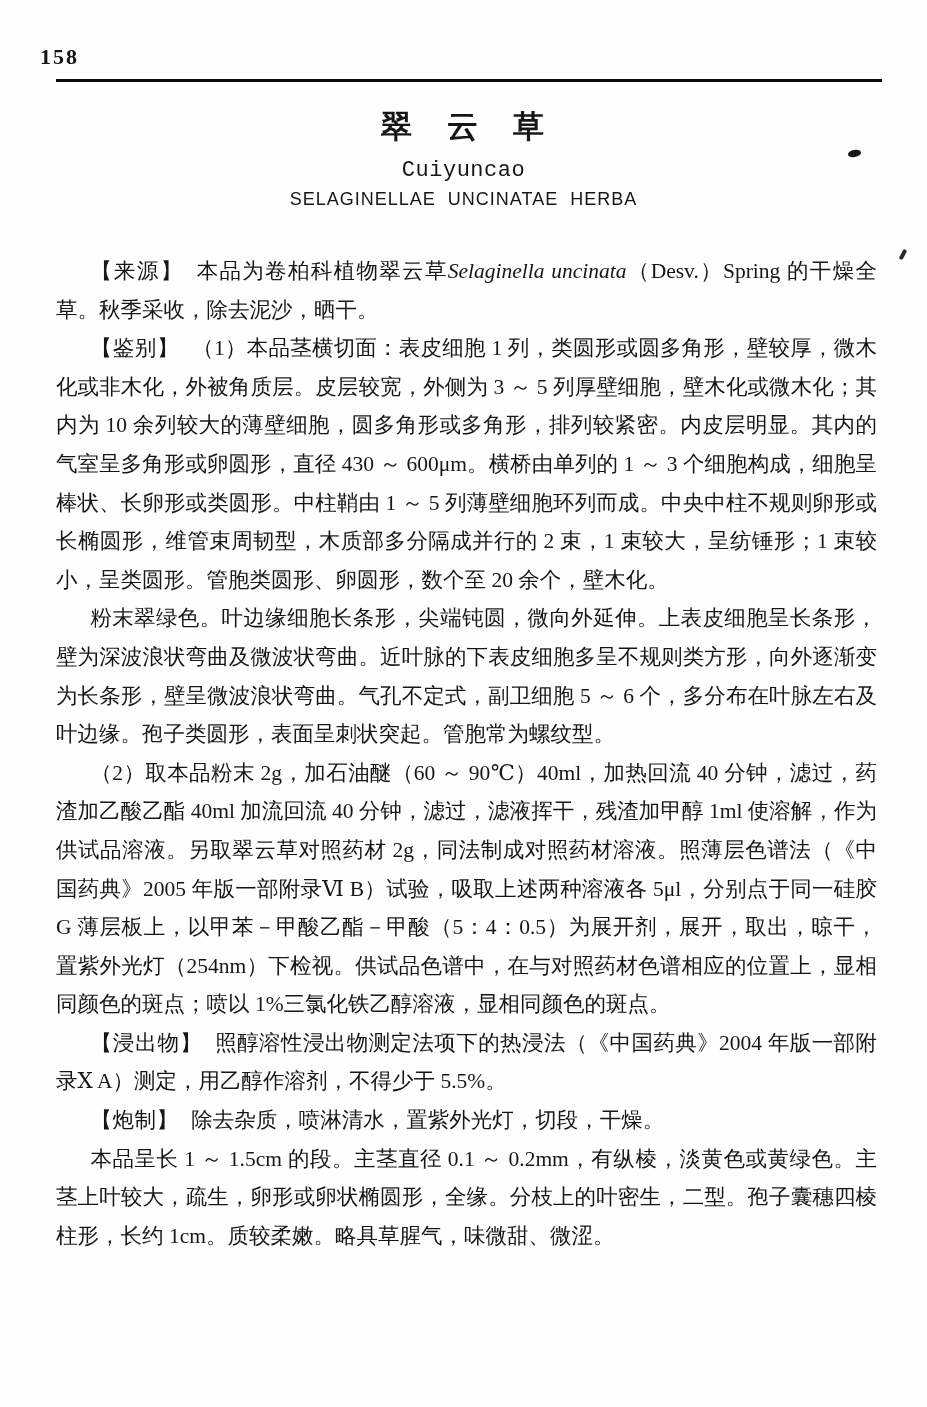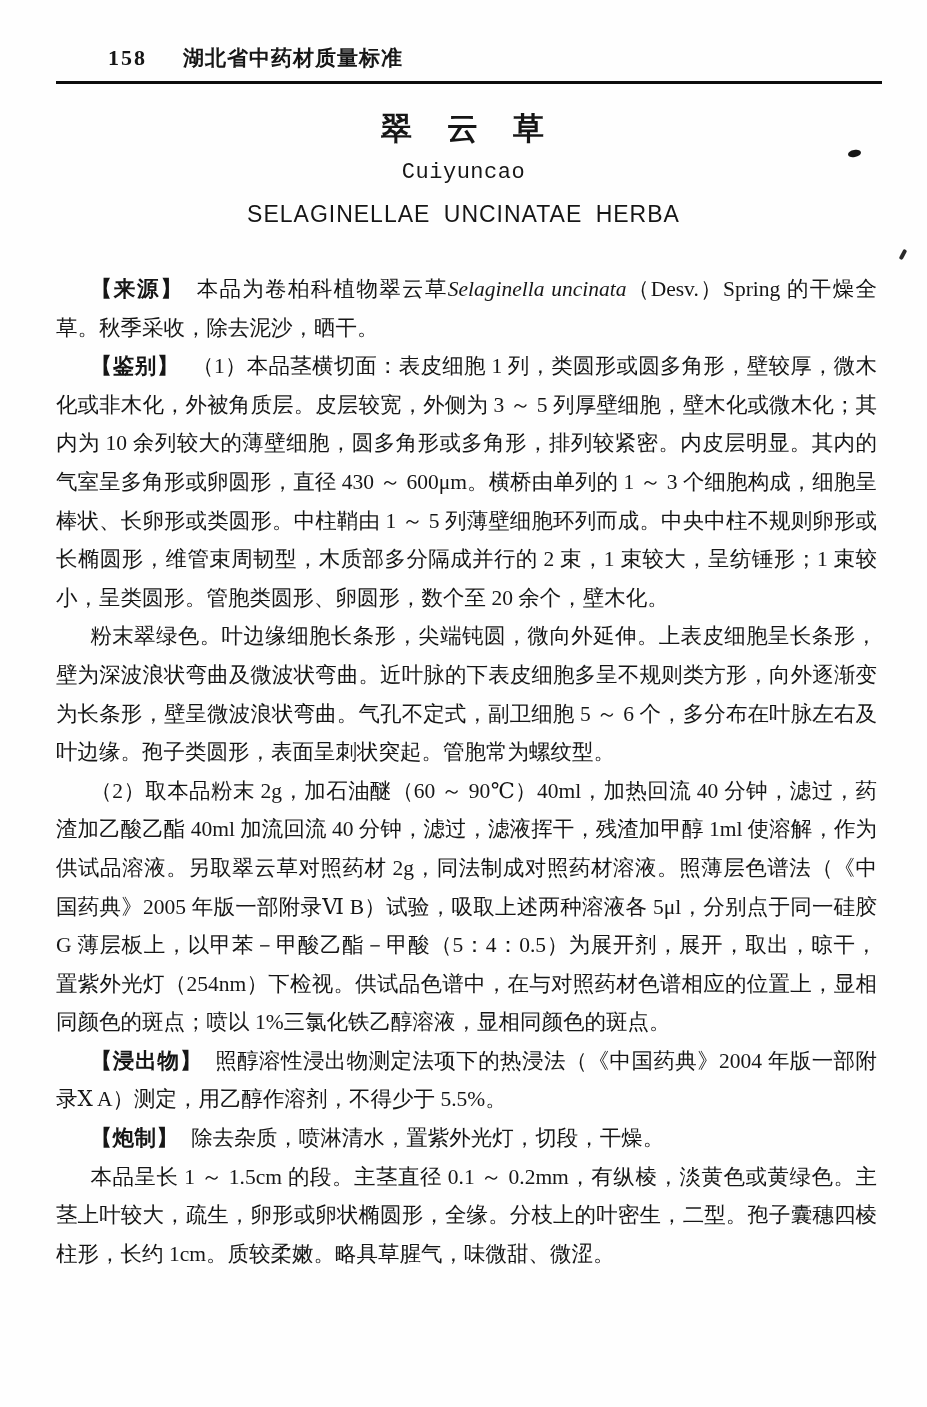--- a/index.html
+++ b/index.html
@@ -8,22 +8,22 @@
     background: #fefefe;
     color: #161616;
     font-family: "Liberation Serif", "DejaVu Serif", serif;
     position: relative;
     overflow: hidden;
   }
   .page { position: relative; width: 100%; height: 100%; }
 
   
   .running-header {
-    display: flex; align-items: baseline; gap: 36px;
-    margin: 44px 45px 0 108px;
+    display: flex; align-items: baseline; gap: 28px;
+    margin: 44px 45px 0 40px;
     font-family: "Liberation Sans", "DejaVu Sans", sans-serif;
     font-weight: 700; font-size: 21px; letter-spacing: 1px;
   }
   .running-header .pagenum { font-family: "Liberation Serif", serif; font-size: 22px; letter-spacing: 2px; }
   .header-rule {
     margin: 9px 45px 0 56px;
     border: none; border-top: 3px solid #0d0d0d; height: 0;
   }
 
   
@@ -31,46 +31,45 @@
   .title-cn {
     font-size: 31px; font-weight: 700; letter-spacing: 2px;
     margin: 4px;
   }
   .title-pinyin {
     font-family: Liberation Mono, monospace;
     font-size: 22px; margin-top: 10px; letter-spacing: 0.5px;
   }
   .title-latin {
     font-family: "Liberation Sans", "DejaVu Sans", sans-serif;
-    font-size: 23px; margin-top: 16px; letter-spacing: 1px; word-spacing: 6px;
+    font-size: 18px; margin-top: 6px; letter-spacing: 1px; word-spacing: 6px;
   }
 
   
   .body-text {
     margin: 42px 50px 0 56px;
     font-size: 21.5px; line-height: 38.6px;
     text-align: justify; text-justify: inter-character;
   }
   .body-text p { margin: 0; text-indent: 1.6em; }
-  .sec-label { font-weight: 700; margin-right: 0.6em; letter-spacing: 0.5px; }
+  .sec-label { font-weight: 400; margin-right: 0.6em; letter-spacing: 0.5px; }
   .latin-name { font-style: italic; margin-top: 43px; }
 
   
   .speck { position: absolute; background: #161616; }
   .speck-1 { left: 848px; top: 106px; width: 13px; height: 7px; border-radius: 50% 40% 50% 40%; transform: rotate(-8deg); }
   .speck-2 { left: 901px; top: 205px; width: 4px; height: 11px; border-radius: 2px; transform: rotate(28deg); background: #2a2a2a; }
 </style>
 </head>
 <body>
 
 <div class="page">
 
   <div class="running-header">
     <span class="pagenum">158</span>
-    <span>湖北省中药材质量标准</span>
   </div>
   <hr class="header-rule">
 
   <div class="title-block">
     <div class="title-cn">翠　云　草</div>
     <div class="title-pinyin">Cuiyuncao</div>
     <div class="title-latin">SELAGINELLAE UNCINATAE HERBA</div>
   </div>
 
   <div class="body-text">

